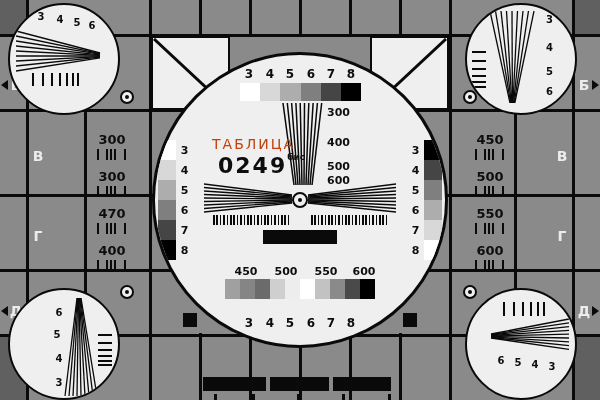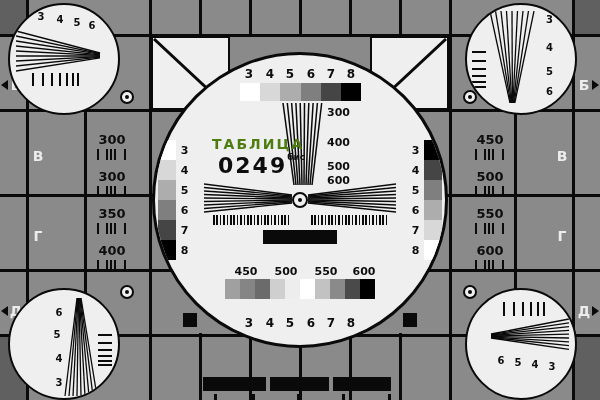--- a/index.html
+++ b/index.html
@@ -83,21 +83,21 @@
       <div style="position: absolute; left: 27px; top: 0px; width: 2px; height: 11px; background: rgb(10, 10, 10);"></div>
     </div>
     <div style="position: absolute; left: 92px; top: 170px; width: 40px; height: 13px; font-size: 13px; font-weight: 600; color: rgb(13, 13, 13); text-align: center; line-height: 13px;">300</div>
     <div style="position: absolute; left: 97px; top: 186px; width: 30px; height: 11px;">
       <div style="position: absolute; left: 0px; top: 0px; width: 2px; height: 11px; background: rgb(10, 10, 10);"></div>
       <div style="position: absolute; left: 9px; top: 0px; width: 2px; height: 11px; background: rgb(10, 10, 10);"></div>
       <div style="position: absolute; left: 13px; top: 0px; width: 2px; height: 11px; background: rgb(10, 10, 10);"></div>
       <div style="position: absolute; left: 17px; top: 0px; width: 2px; height: 11px; background: rgb(10, 10, 10);"></div>
       <div style="position: absolute; left: 27px; top: 0px; width: 2px; height: 11px; background: rgb(10, 10, 10);"></div>
     </div>
-    <div style="position: absolute; left: 92px; top: 207px; width: 40px; height: 13px; font-size: 13px; font-weight: 600; color: rgb(13, 13, 13); text-align: center; line-height: 13px;">350</div>
+    <div style="position: absolute; left: 92px; top: 207px; width: 40px; height: 13px; font-size: 13px; font-weight: 600; color: rgb(13, 13, 13); text-align: center; line-height: 13px;">470</div>
     <div style="position: absolute; left: 97px; top: 223px; width: 30px; height: 11px;">
       <div style="position: absolute; left: 0px; top: 0px; width: 2px; height: 11px; background: rgb(10, 10, 10);"></div>
       <div style="position: absolute; left: 9px; top: 0px; width: 2px; height: 11px; background: rgb(10, 10, 10);"></div>
       <div style="position: absolute; left: 13px; top: 0px; width: 2px; height: 11px; background: rgb(10, 10, 10);"></div>
       <div style="position: absolute; left: 17px; top: 0px; width: 2px; height: 11px; background: rgb(10, 10, 10);"></div>
       <div style="position: absolute; left: 27px; top: 0px; width: 2px; height: 11px; background: rgb(10, 10, 10);"></div>
     </div>
     <div style="position: absolute; left: 92px; top: 244px; width: 40px; height: 13px; font-size: 13px; font-weight: 600; color: rgb(13, 13, 13); text-align: center; line-height: 13px;">400</div>
     <div style="position: absolute; left: 97px; top: 260px; width: 30px; height: 11px;">
       <div style="position: absolute; left: 0px; top: 0px; width: 2px; height: 11px; background: rgb(10, 10, 10);"></div>
@@ -172,21 +172,21 @@
         <line x1="23.5" y1="0" x2="23" y2="82" stroke="#0a0a0a" stroke-width="1.5"></line>
         <line x1="27.799999999999997" y1="0" x2="25" y2="82" stroke="#0a0a0a" stroke-width="1.5"></line>
         <line x1="32.099999999999994" y1="0" x2="27" y2="82" stroke="#0a0a0a" stroke-width="1.5"></line>
         <line x1="36.4" y1="0" x2="29" y2="82" stroke="#0a0a0a" stroke-width="1.5"></line>
         <line x1="40.699999999999996" y1="0" x2="31" y2="82" stroke="#0a0a0a" stroke-width="1.5"></line>
       </svg>
       <div style="position: absolute; left: 172px; top: 52px; width: 34px; height: 12px; font-size: 11px; font-weight: 600; color: rgb(13, 13, 13); line-height: 12px;">300</div>
       <div style="position: absolute; left: 172px; top: 82px; width: 34px; height: 12px; font-size: 11px; font-weight: 600; color: rgb(13, 13, 13); line-height: 12px;">400</div>
       <div style="position: absolute; left: 172px; top: 106px; width: 34px; height: 12px; font-size: 11px; font-weight: 600; color: rgb(13, 13, 13); line-height: 12px;">500</div>
       <div style="position: absolute; left: 172px; top: 120px; width: 34px; height: 12px; font-size: 11px; font-weight: 600; color: rgb(13, 13, 13); line-height: 12px;">600</div>
-      <div style="position: absolute; left: 57px; top: 81px; width: 110px; height: 16px; font-size: 14px; font-weight: 700; letter-spacing: 2px; color: #4d7c0f; line-height: 16px;">ТАБЛИЦА</div>
+      <div style="position: absolute; left: 57px; top: 81px; width: 110px; height: 16px; font-size: 14px; font-weight: 400; letter-spacing: 2px; color: #c2410c; line-height: 16px;">ТАБЛИЦА</div>
       <div style="position: absolute; left: 63px; top: 97px; width: 130px; height: 26px;"><span style="position: static; display: inline-block; font-size: 22px; font-weight: 700; letter-spacing: 2px; color: rgb(13, 13, 13); line-height: 26px;">0249</span><span style="position: static; display: inline-block; font-size: 9px; font-weight: 700; color: rgb(13, 13, 13); vertical-align: 13px;">бис</span></div>
       <div style="position: absolute; left: 137px; top: 137px; width: 16px; height: 16px; border: 2px solid rgb(10, 10, 10); border-radius: 50%;">
         <div style="position: absolute; left: 4px; top: 4px; width: 4px; height: 4px; border-radius: 50%; background: rgb(10, 10, 10);"></div>
       </div>
       <svg viewBox="0 0 88 30" style="position: absolute; left: 49px; top: 128px; width: 88px; height: 30px;">
         <line x1="0" y1="1" x2="88" y2="12" stroke="#0a0a0a" stroke-width="1.4"></line>
         <line x1="0" y1="4.5" x2="88" y2="13" stroke="#0a0a0a" stroke-width="1.4"></line>
         <line x1="0" y1="8" x2="88" y2="14" stroke="#0a0a0a" stroke-width="1.4"></line>
         <line x1="0" y1="11.5" x2="88" y2="15" stroke="#0a0a0a" stroke-width="1.4"></line>
         <line x1="0" y1="15" x2="88" y2="16" stroke="#0a0a0a" stroke-width="1.4"></line>

